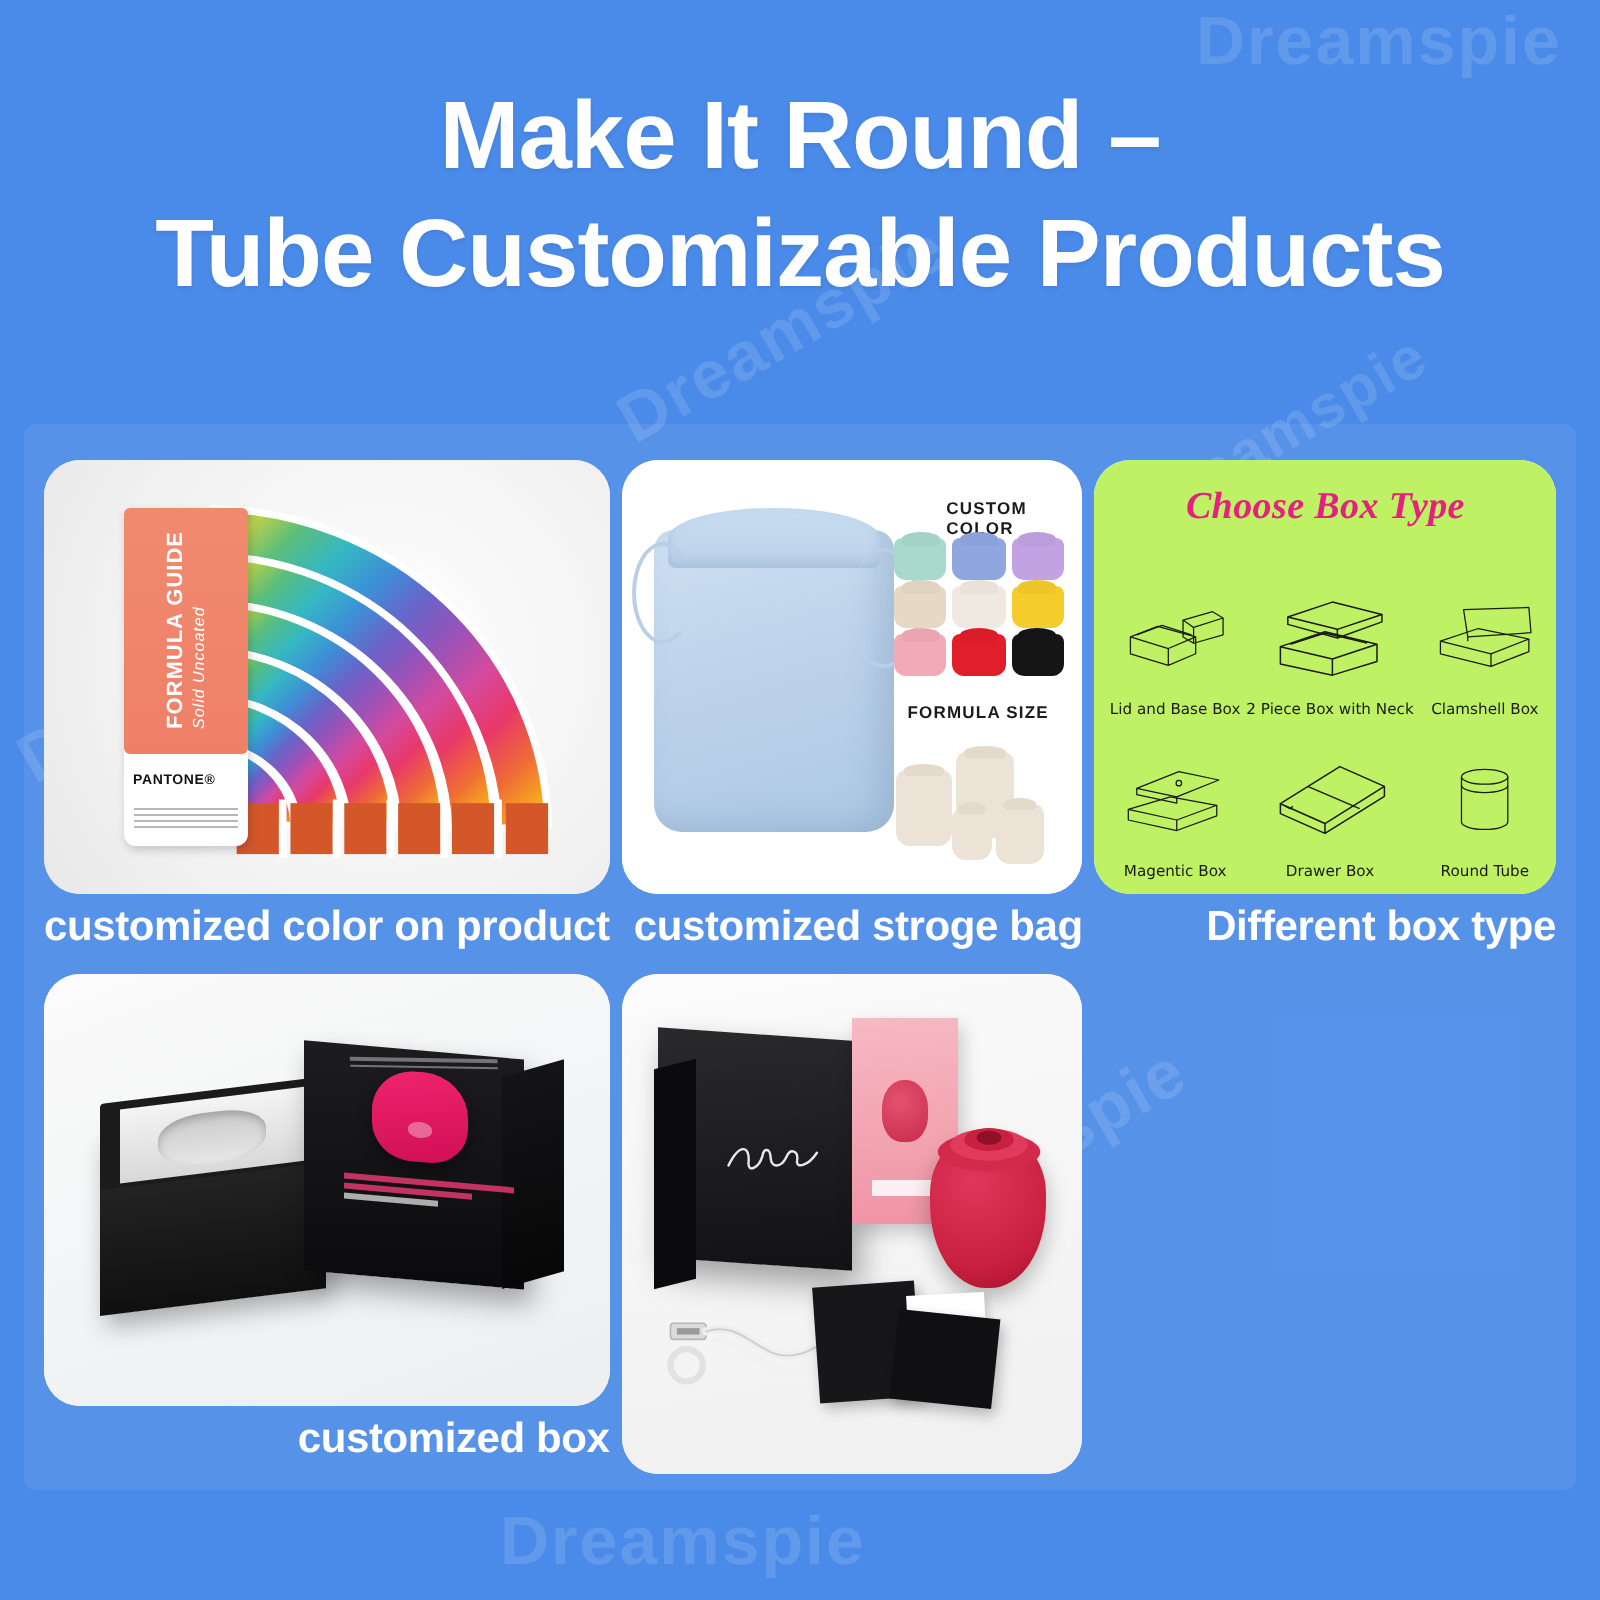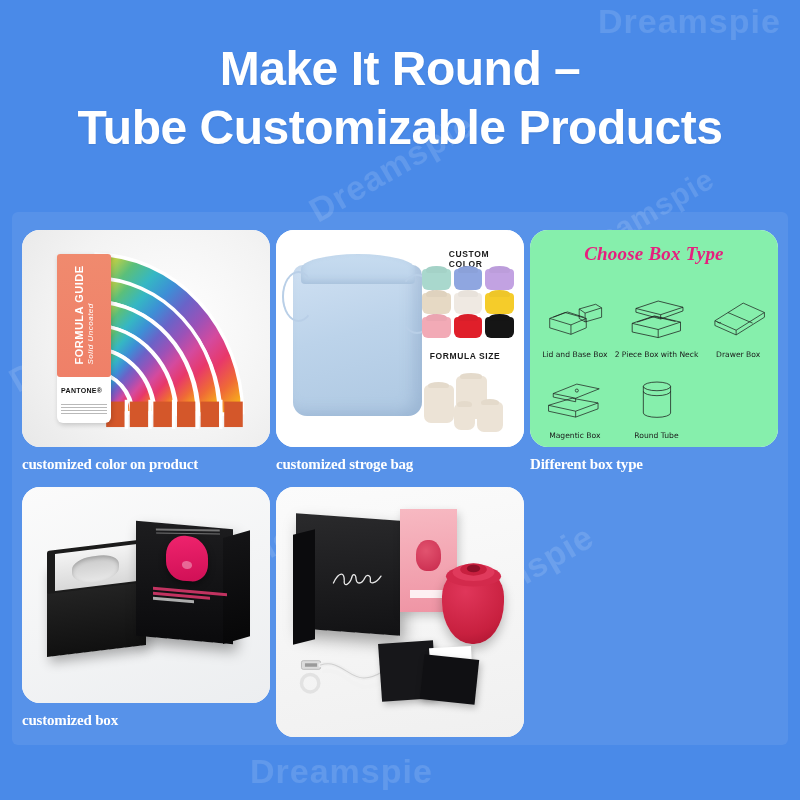--- a/index.html
+++ b/index.html
@@ -64,27 +64,26 @@
     flex: 1 1 auto;
     background: #ffffff;
     border-radius: 18px;
     position: relative;
     overflow: hidden;
   }
   .caption {
     flex: 0 0 auto;
     height: 34px;
     line-height: 34px;
-    text-align: left;
+    text-align: right;
     color: #ffffff;
-    font-size: 15px;
+    font-size: 21px;
     font-weight: 700;
     letter-spacing: -0.2px;
     white-space: nowrap;
-    font-family: Liberation Serif, serif;
   }
 
   
   .pantone-wrap { position: absolute; inset: 0; background:
       radial-gradient(circle at 60% 45%, #ffffff 0%, #f3f3f3 60%, #e8e8e8 100%); }
   .pan-book {
     position: absolute; left: 14%; top: 11%;
     width: 22%; height: 78%;
     background: #ffffff;
     border-radius: 3px 3px 6px 6px;
@@ -140,21 +139,21 @@
   .sw-grid{ position:absolute; display:grid; grid-template-columns:repeat(3,1fr); gap:3px; }
   .sw{ height:21px; border-radius:4px 4px 6px 6px; position:relative; }
   .sw::before{ content:""; position:absolute; left:14%; top:-3px; width:72%; height:7px;
                border-radius:50% 50% 2px 2px; background:inherit; filter:brightness(.97); }
   .sz-grid{ position:absolute; }
   .szbag{ position:absolute; background:#ece3d6; border-radius:5px 5px 7px 7px; }
   .szbag::before{ content:""; position:absolute; left:15%; top:-3px; width:70%; height:6px;
                   border-radius:50% 50% 2px 2px; background:#e4dacb; }
 
   
-  .box-card{ position:absolute; inset:0; background:#86efac; }
+  .box-card{ position:absolute; inset:0; background:#bef264; }
   .box-title{
     position:absolute; left:0; right:0; top:6%;
     text-align:center; color:#e5207e; font-size:19px; font-weight:700;
     font-style: italic; font-family:"Liberation Serif", serif; letter-spacing:.2px;
   }
   .box-grid{
     position:absolute; left:2%; top:22%; right:0%; bottom:3%;
     display:grid; grid-template-columns:repeat(3,1fr); grid-template-rows:repeat(2,1fr);
   }
   .box-item{ display:flex; flex-direction:column; align-items:center; justify-content:flex-end; }
@@ -438,46 +437,58 @@
                 <path d="M92 12 L92 18 L56 31"></path>
                 <path d="M10 38 L46 26 L88 36 L52 48 Z"></path>
                 <path d="M10 38 L10 52 L52 61 L52 48"></path>
                 <path d="M88 36 L88 50 L52 61"></path>
                 <path d="M18 36 L46 27 L80 35"></path>
               </g>
             </svg>
             <div class="box-lbl">2 Piece Box with Neck</div>
           </div>
 
-
           <div class="box-item">
             <svg viewBox="0 0 100 62">
               <g fill="none" stroke="#1a1a1a" stroke-width="1.2" stroke-linejoin="round">
-                <path d="M10 34 L58 4 L94 20 L46 50 Z"></path>
-                <path d="M10 34 L10 42 L46 58 L46 50"></path>
-                <path d="M94 20 L94 28 L46 58"></path>
-                <path d="M32 20 L74 38"></path>
-                <path d="M14 36 L18 38 L20 36"></path>
+                <path d="M30 4 L92 2 L94 26 L34 30 Z"></path>
+                <path d="M8 34 L44 22 L92 32 L56 46 Z"></path>
+                <path d="M8 34 L8 46 L56 58 L56 46"></path>
+                <path d="M92 32 L92 44 L56 58"></path>
+                <path d="M34 30 L34 34"></path>
               </g>
             </svg>
-            <div class="box-lbl">Drawer Box</div>
+            <div class="box-lbl">Clamshell Box</div>
           </div>
 
           <div class="box-item">
             <svg viewBox="0 0 100 62">
               <g fill="none" stroke="#1a1a1a" stroke-width="1.2" stroke-linejoin="round">
                 <path d="M14 20 L54 4 L92 12 L52 28 Z"></path>
                 <circle cx="54" cy="15" r="2.6"></circle>
                 <path d="M14 20 L14 26 L52 34 L52 28"></path>
                 <path d="M6 40 L46 28 L90 36 L52 50 Z"></path>
                 <path d="M6 40 L6 50 L52 60 L52 50"></path>
                 <path d="M90 36 L90 46 L52 60"></path>
               </g>
             </svg>
             <div class="box-lbl">Magentic Box</div>
+          </div>
+
+          <div class="box-item">
+            <svg viewBox="0 0 100 62">
+              <g fill="none" stroke="#1a1a1a" stroke-width="1.2" stroke-linejoin="round">
+                <path d="M10 34 L58 4 L94 20 L46 50 Z"></path>
+                <path d="M10 34 L10 42 L46 58 L46 50"></path>
+                <path d="M94 20 L94 28 L46 58"></path>
+                <path d="M32 20 L74 38"></path>
+                <path d="M14 36 L18 38 L20 36"></path>
+              </g>
+            </svg>
+            <div class="box-lbl">Drawer Box</div>
           </div>
 
           <div class="box-item">
             <svg viewBox="0 0 100 62">
               <g fill="none" stroke="#1a1a1a" stroke-width="1.2" stroke-linejoin="round">
                 <ellipse cx="50" cy="9" rx="22" ry="7"></ellipse>
                 <path d="M28 9 L28 52"></path>
                 <path d="M72 9 L72 52"></path>
                 <path d="M28 52 A22 7 0 0 0 72 52"></path>
                 <path d="M28 17 A22 7 0 0 0 72 17"></path>

